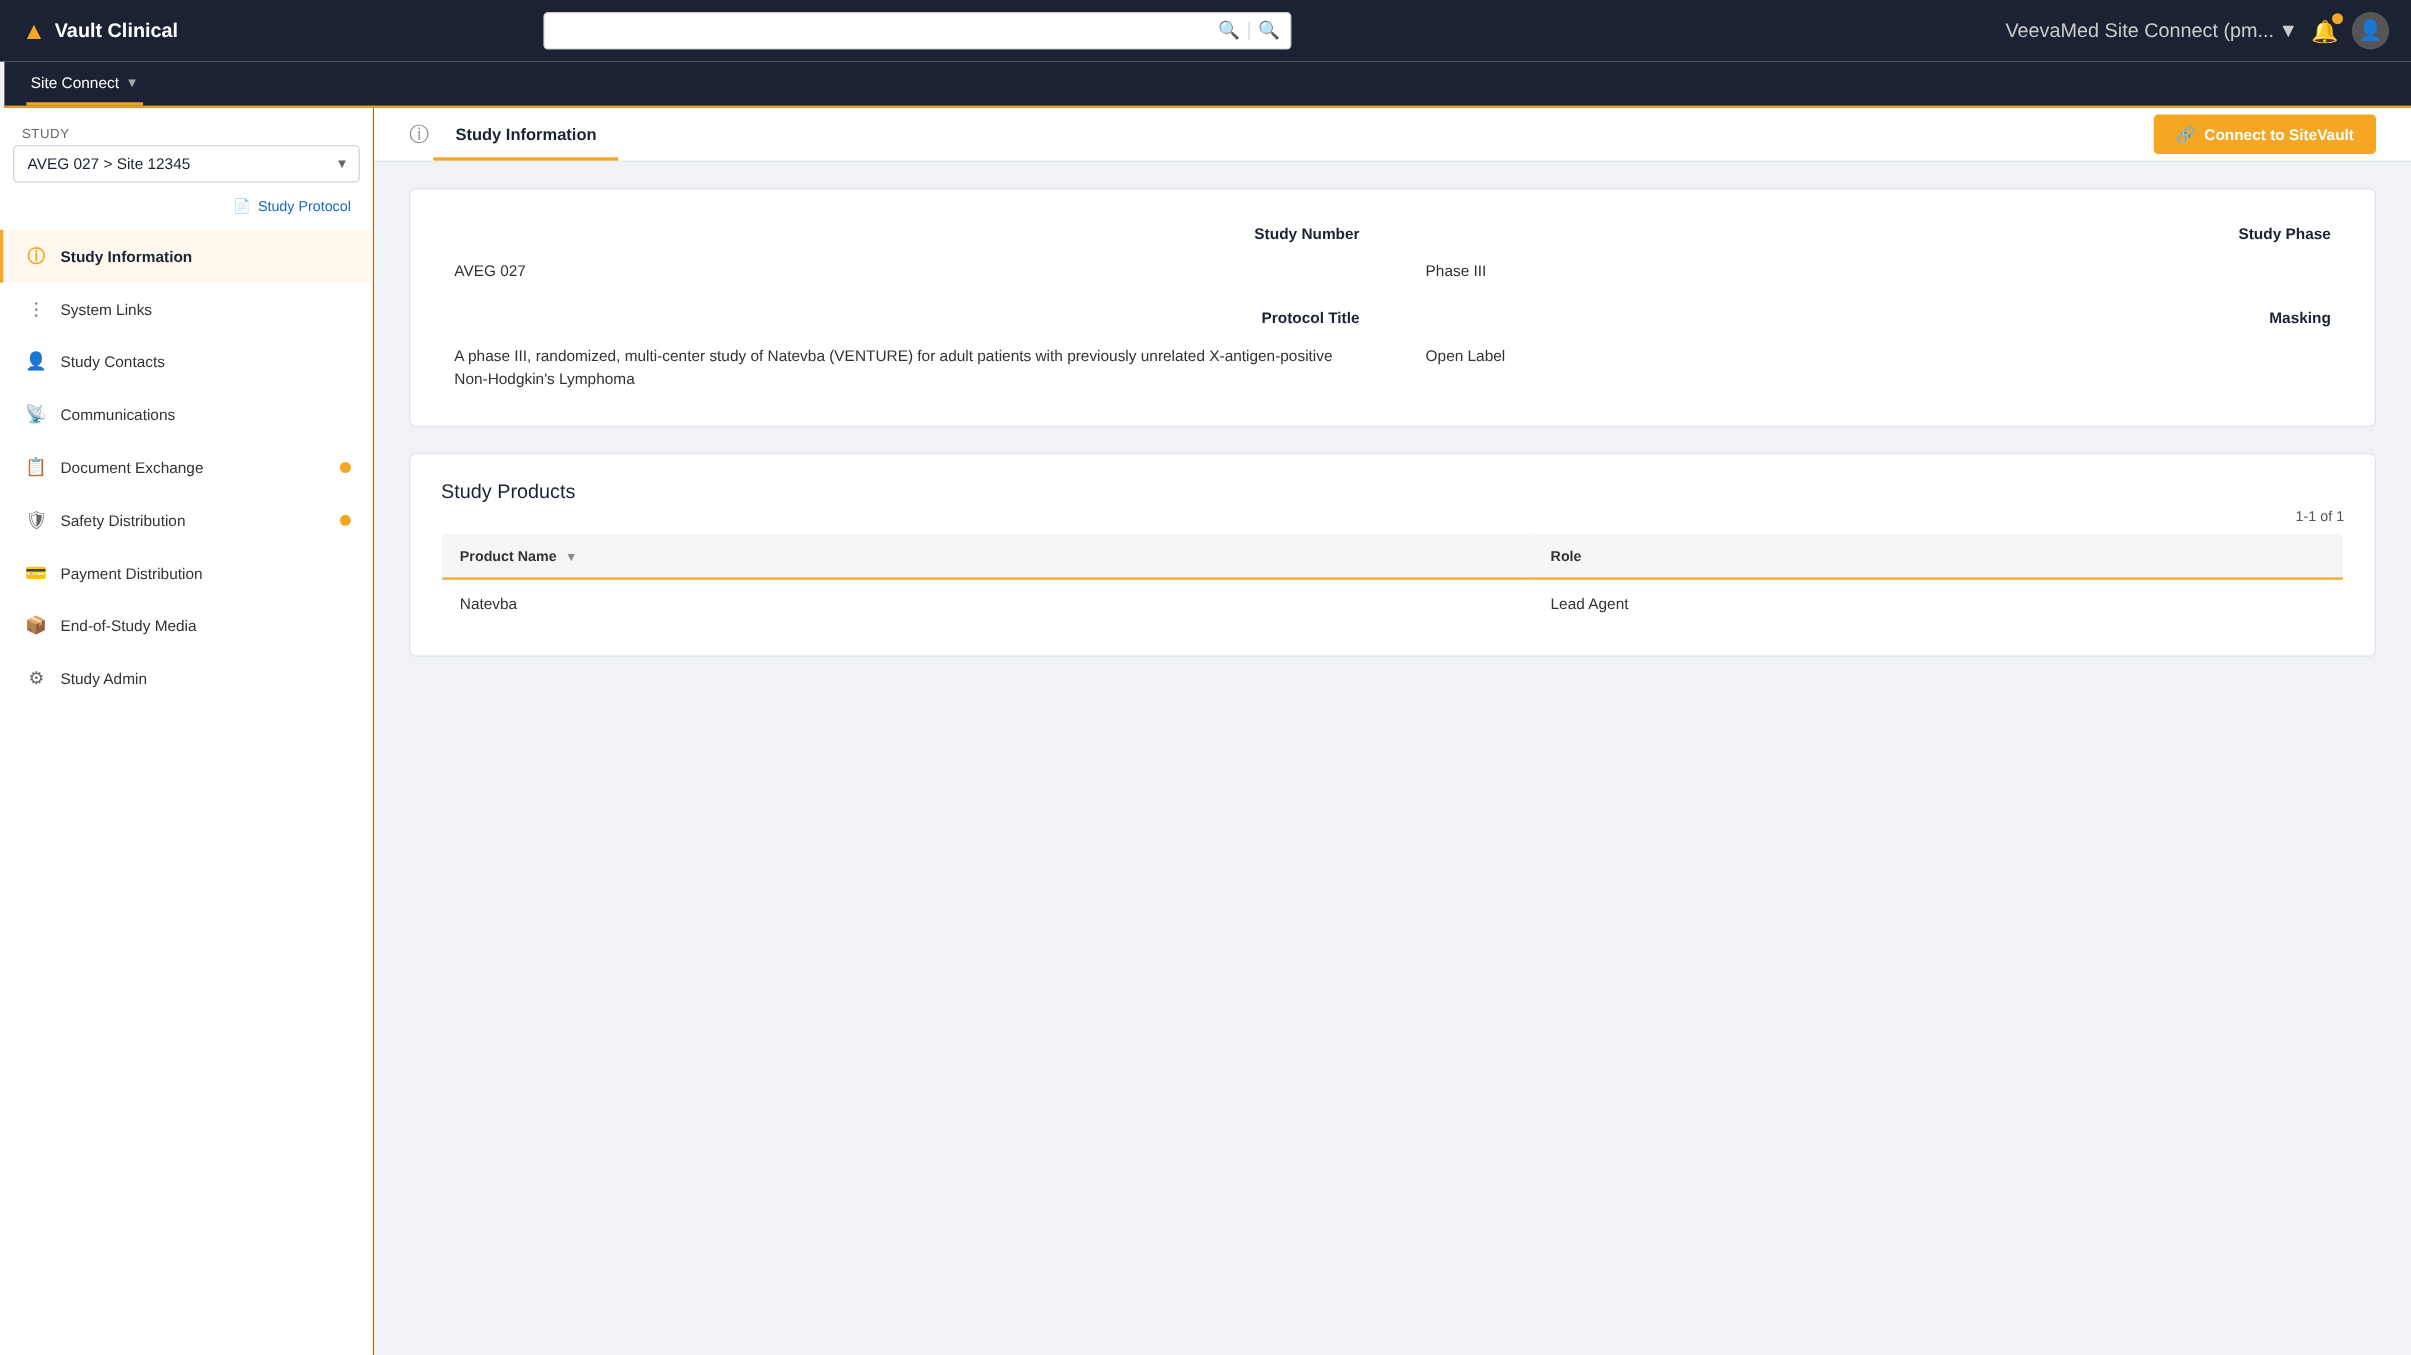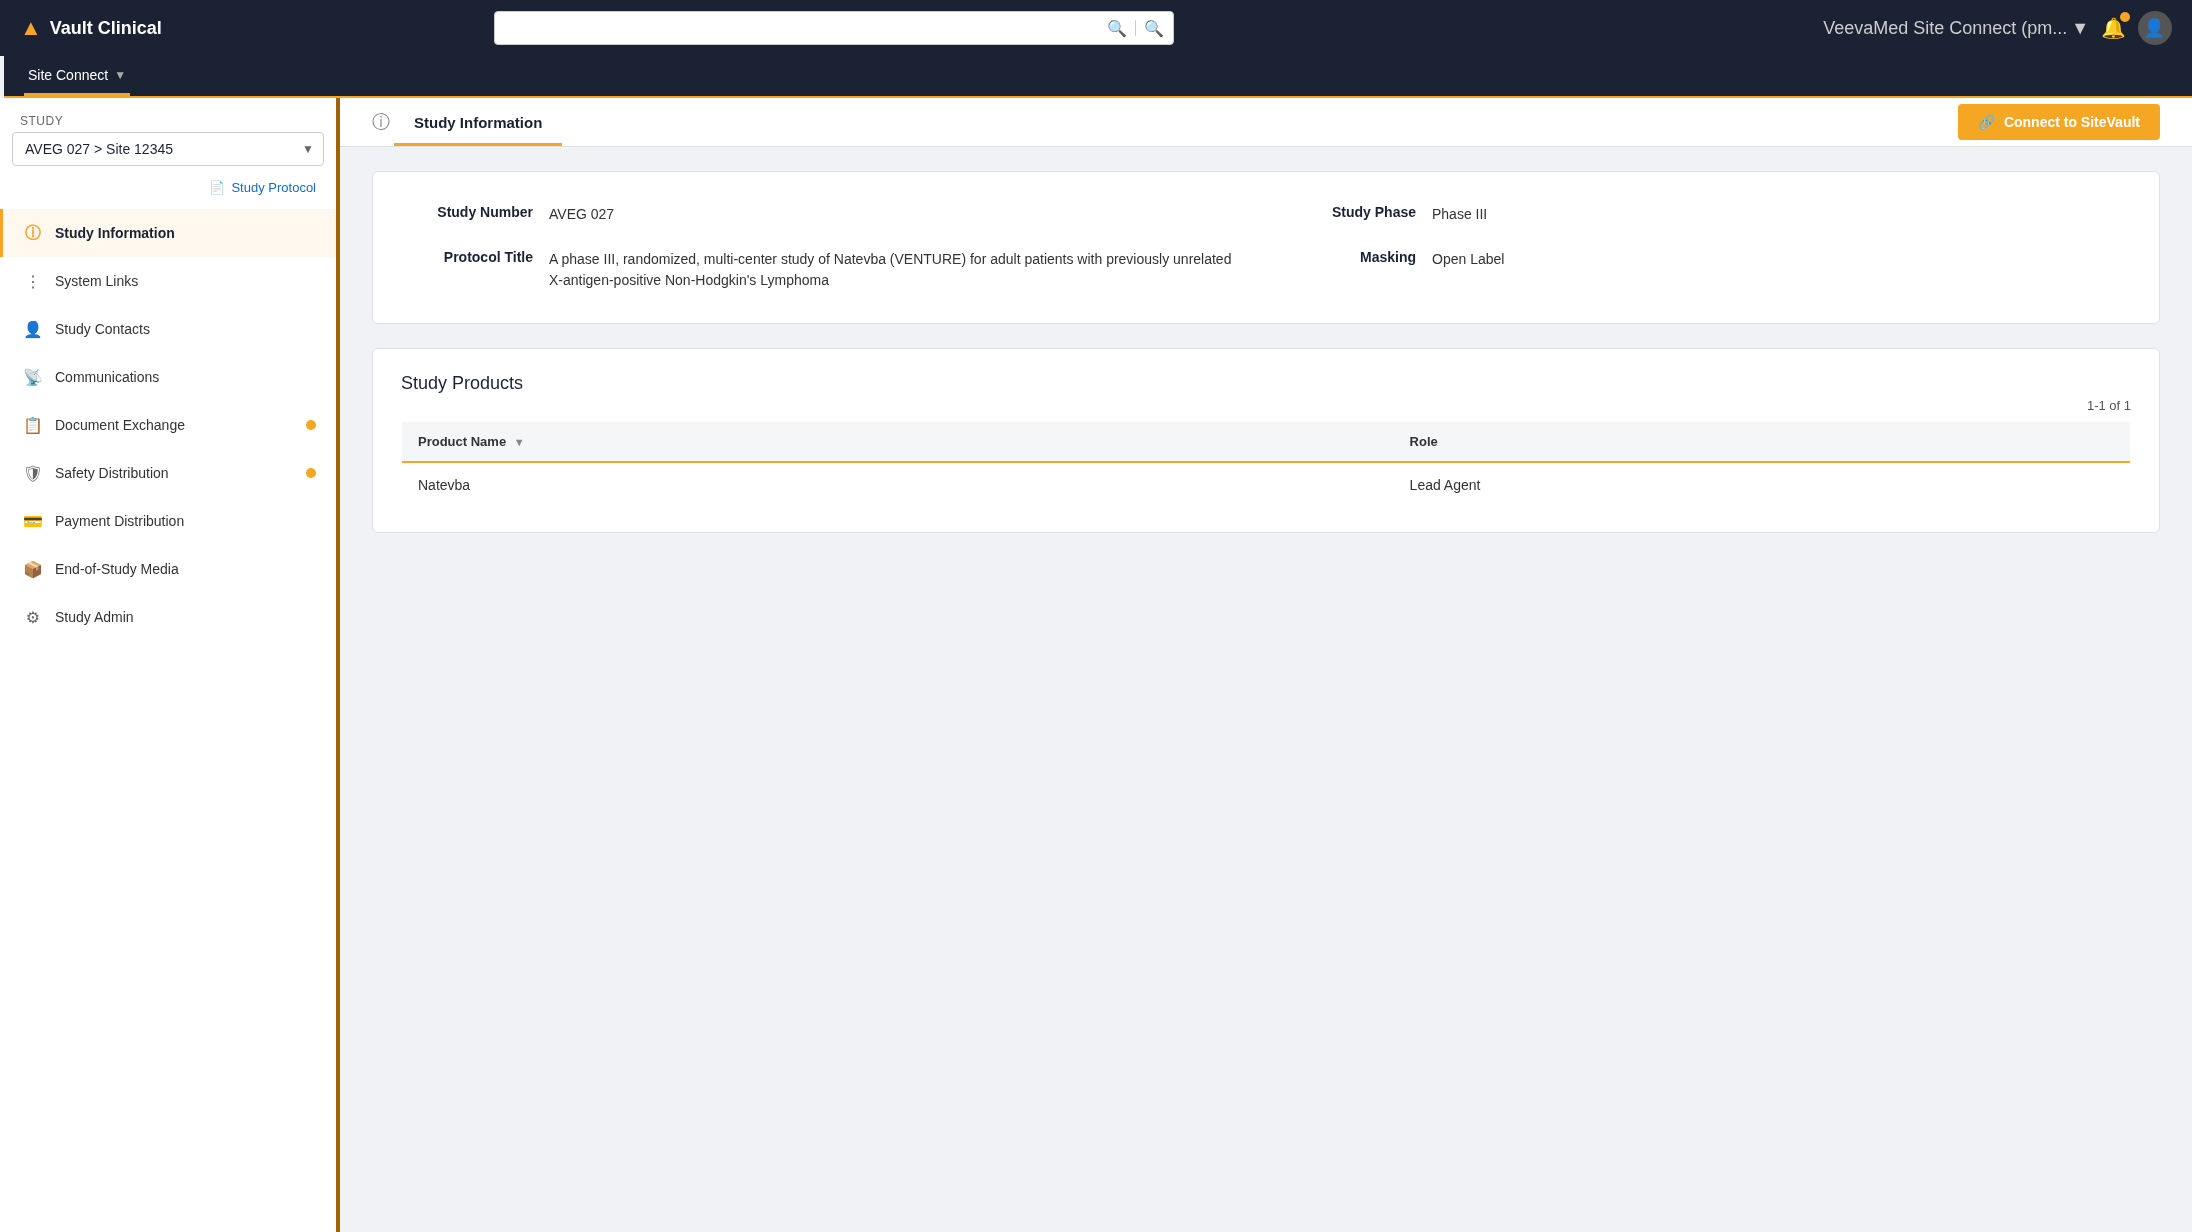--- a/index.html
+++ b/index.html
@@ -154,21 +154,21 @@
       display: flex;
       margin-top: 98px;
       min-height: calc(100vh - 98px);
     }
 
     
     .sidebar {
       width: 340px;
       min-width: 340px;
       background: white;
-      border-right: 4px solid #a16207;
+      border-right: 1px solid #a16207;
       padding-bottom: 40px;
       min-height: calc(100vh - 98px);
     }
     .sidebar-study-label {
       padding: 16px 20px 4px;
       font-size: 12px;
       color: #666;
       text-transform: uppercase;
       letter-spacing: 0.5px;
     }
@@ -313,20 +313,21 @@
       margin-bottom: 24px;
     }
     .info-grid {
       display: grid;
       grid-template-columns: 1fr 1fr;
       gap: 24px 60px;
     }
     .info-field {
       display: flex;
       gap: 16px;
+      flex-direction: column;
     }
     .info-label {
       font-weight: 700;
       font-size: 14px;
       color: #1a2233;
       min-width: 120px;
       text-align: right;
     }
     .info-value {
       font-size: 14px;

